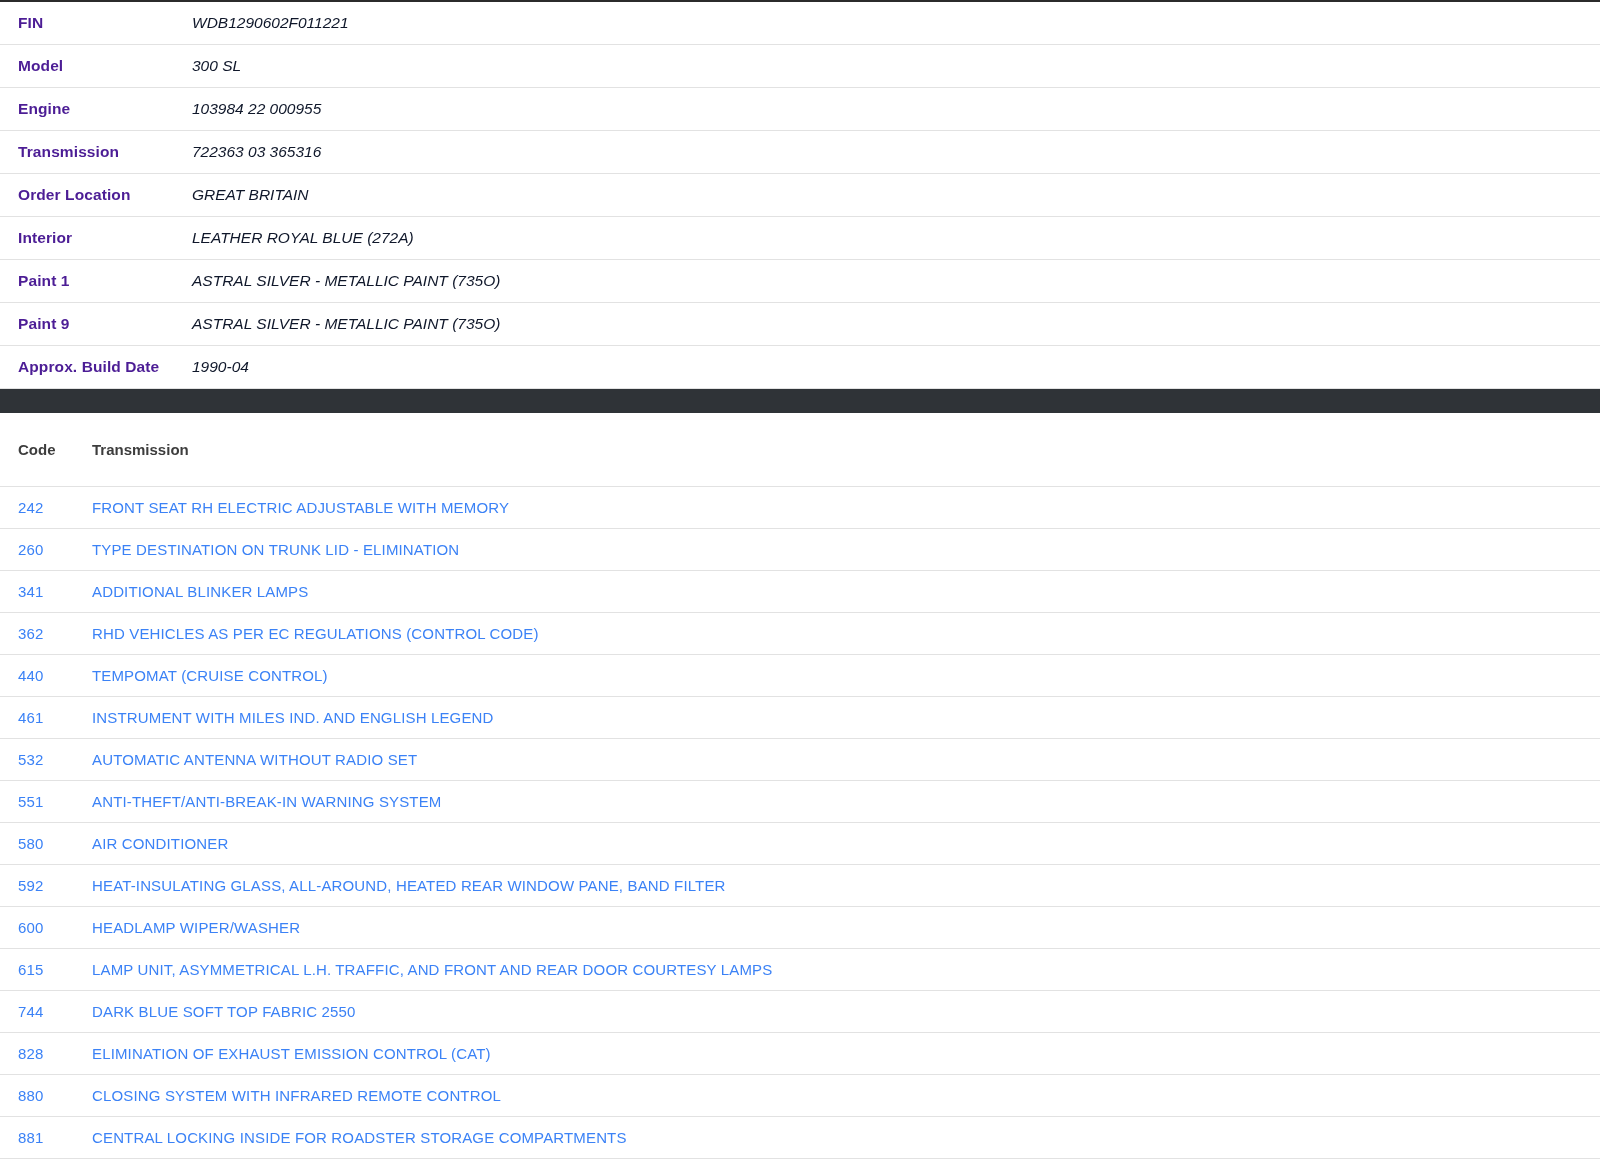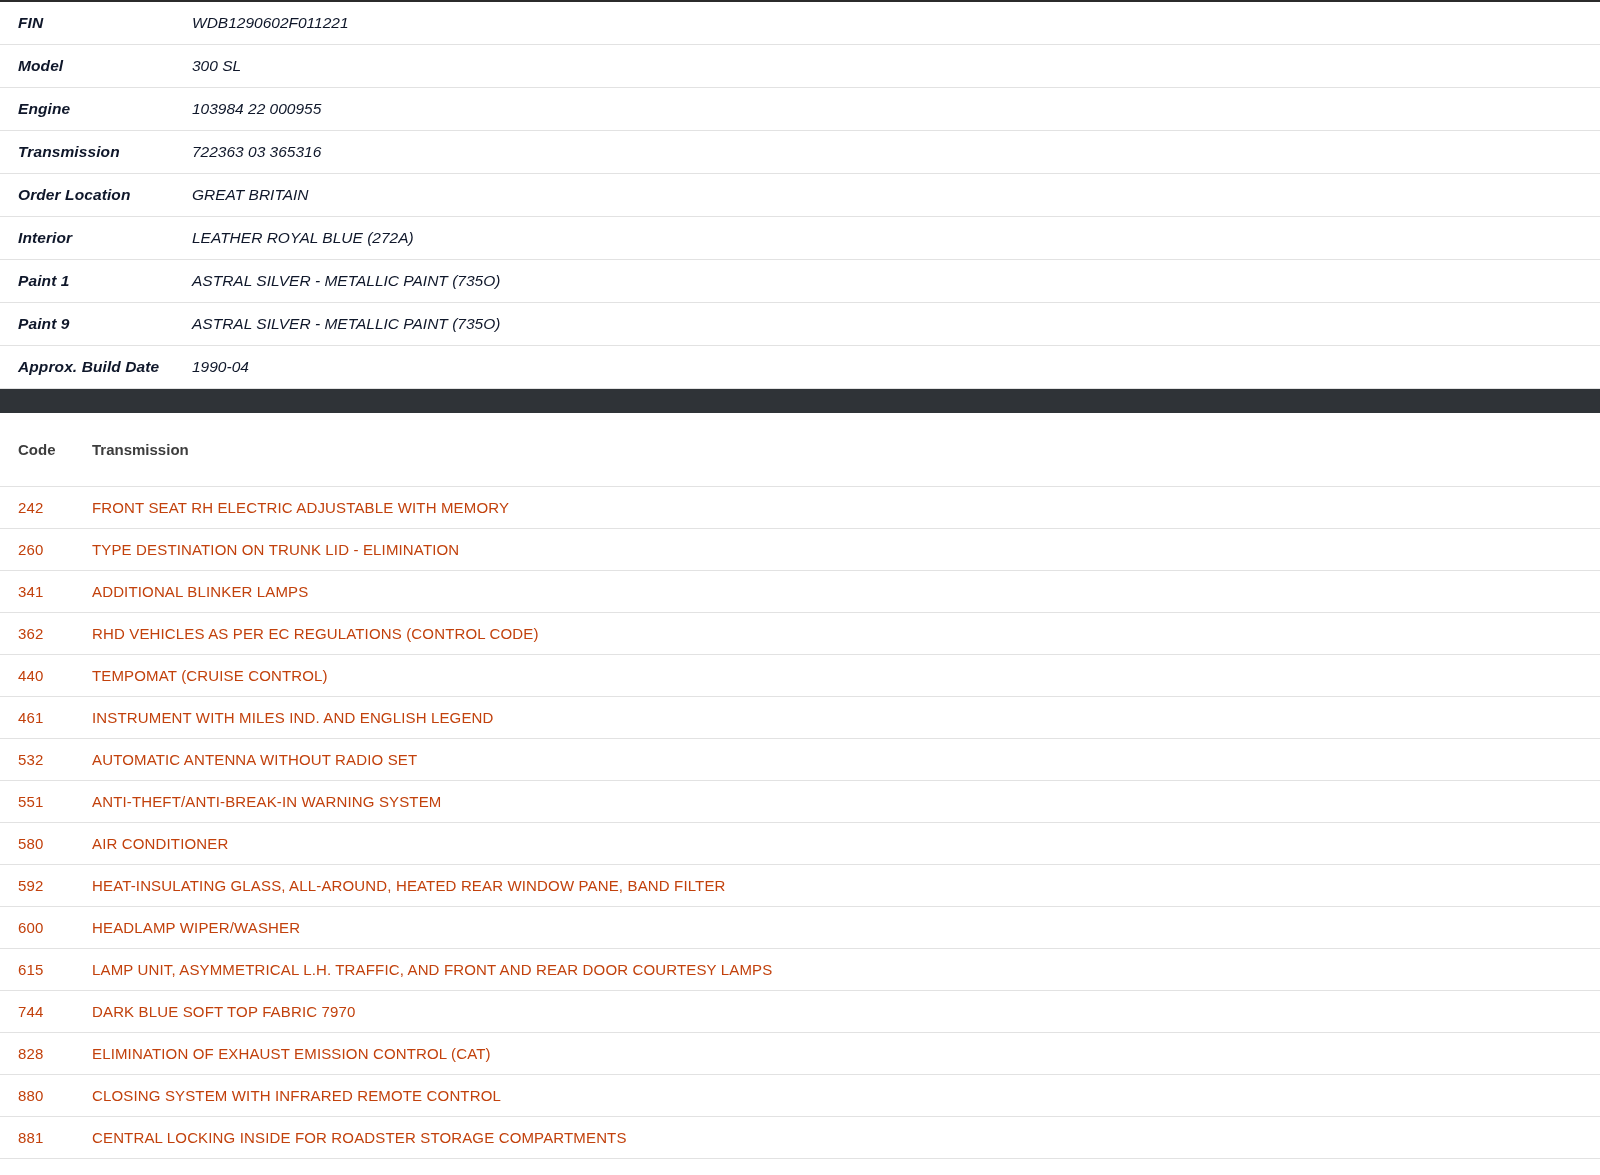--- a/index.html
+++ b/index.html
@@ -32,24 +32,23 @@
   .spec-table td {
     padding: 12px 0 12px 0;
     font-size: 15.5px;
     vertical-align: middle;
     height: 42px;
   }
   .spec-label {
     width: 190px;
     padding-left: 18px !important;
     font-weight: bold;
-    color: #0f172a;
+    color: #4c1d95;
     letter-spacing: .1px;
     white-space: nowrap;
-    font-style: italic;
   }
   .spec-value {
     color: #0f172a;
     padding-left: 2px !important;
     font-style: italic;
   }
   
   .divider-band {
     height: 24px;
     background: #2f3337;
@@ -68,21 +67,21 @@
     font-size: 15px;
     font-weight: bold;
     color: #3d3d3d;
     padding: 28px 0;
     height: 42px;
   }
   .codes-table td {
     font-size: 15px;
     padding: 12px 17px;
     height: 42px;
-    color: #c2410c;
+    color: #3b82f6;
     letter-spacing: .15px;
   }
   .col-code {
     width: 78px;
     padding-left: 18px !important;
   }
   .col-desc {
     padding-left: 14px !important;
   }
   th.col-code { padding-left: 18px; }
@@ -187,21 +186,21 @@
         <tr>
           <td class="col-code">600</td>
           <td class="col-desc">HEADLAMP WIPER/WASHER</td>
         </tr>
         <tr>
           <td class="col-code">615</td>
           <td class="col-desc">LAMP UNIT, ASYMMETRICAL L.H. TRAFFIC, AND FRONT AND REAR DOOR COURTESY LAMPS</td>
         </tr>
         <tr>
           <td class="col-code">744</td>
-          <td class="col-desc">DARK BLUE SOFT TOP FABRIC 7970</td>
+          <td class="col-desc">DARK BLUE SOFT TOP FABRIC 2550</td>
         </tr>
         <tr>
           <td class="col-code">828</td>
           <td class="col-desc">ELIMINATION OF EXHAUST EMISSION CONTROL (CAT)</td>
         </tr>
         <tr>
           <td class="col-code">880</td>
           <td class="col-desc">CLOSING SYSTEM WITH INFRARED REMOTE CONTROL</td>
         </tr>
         <tr>

